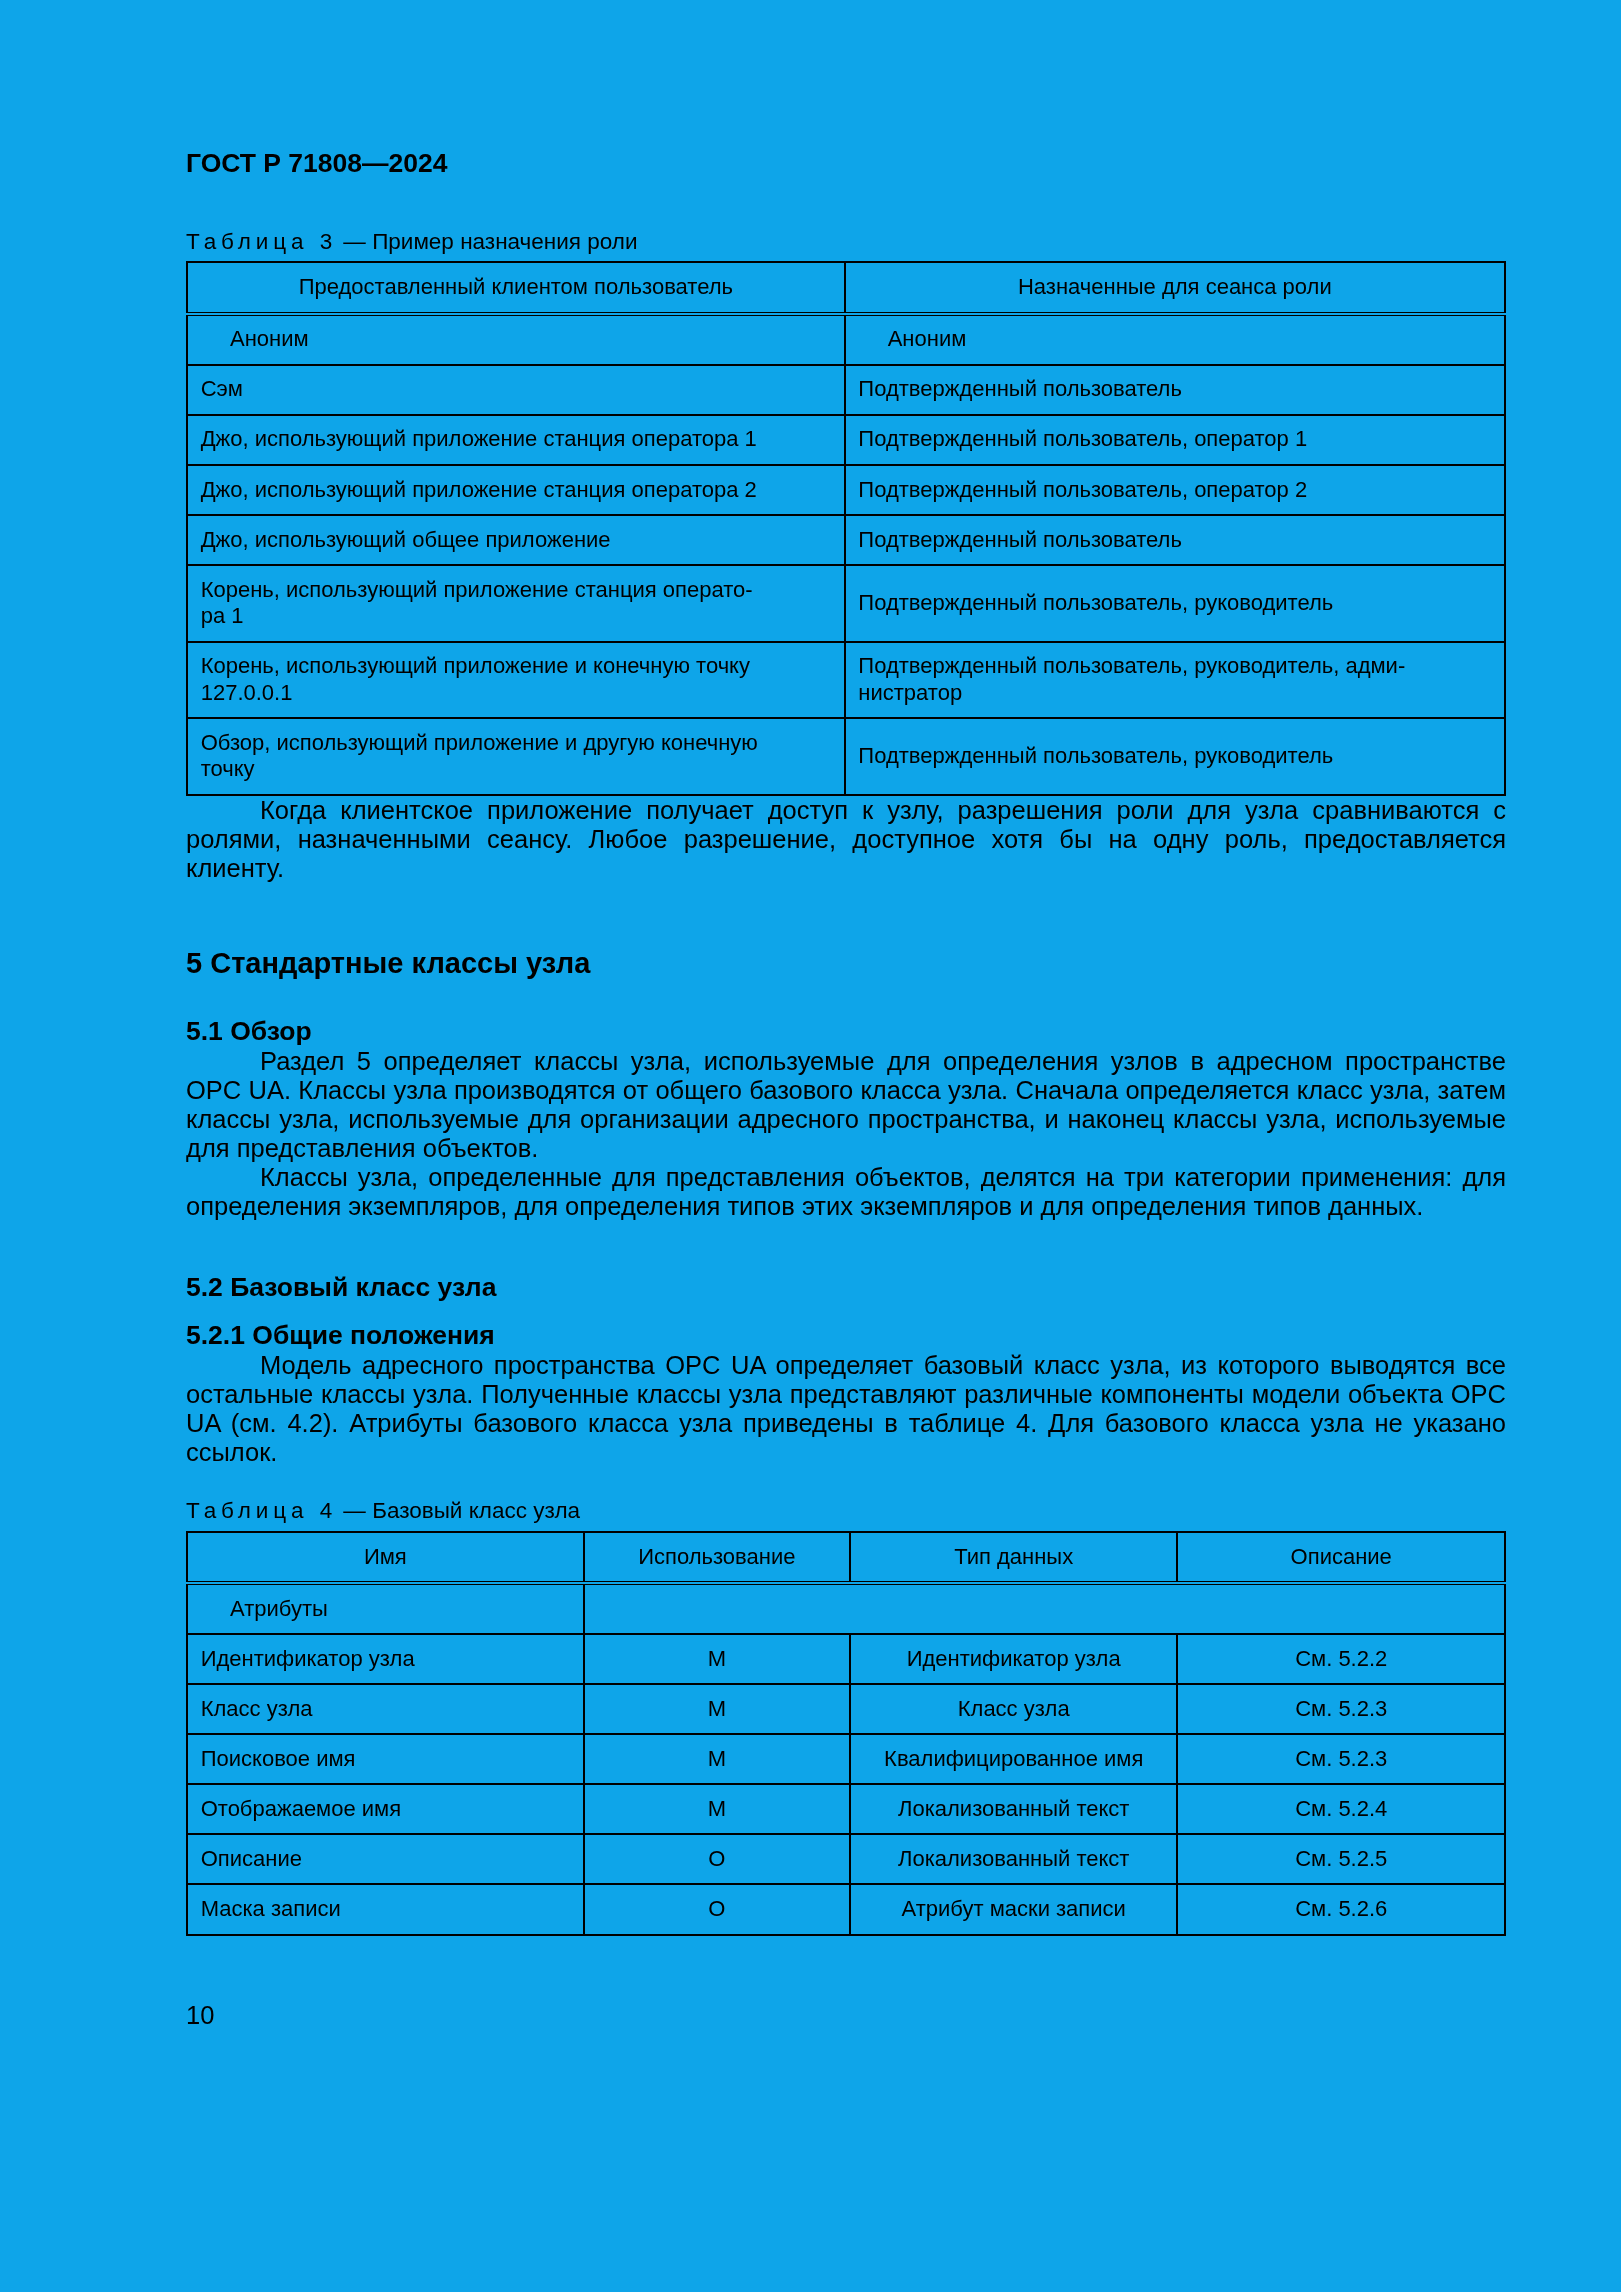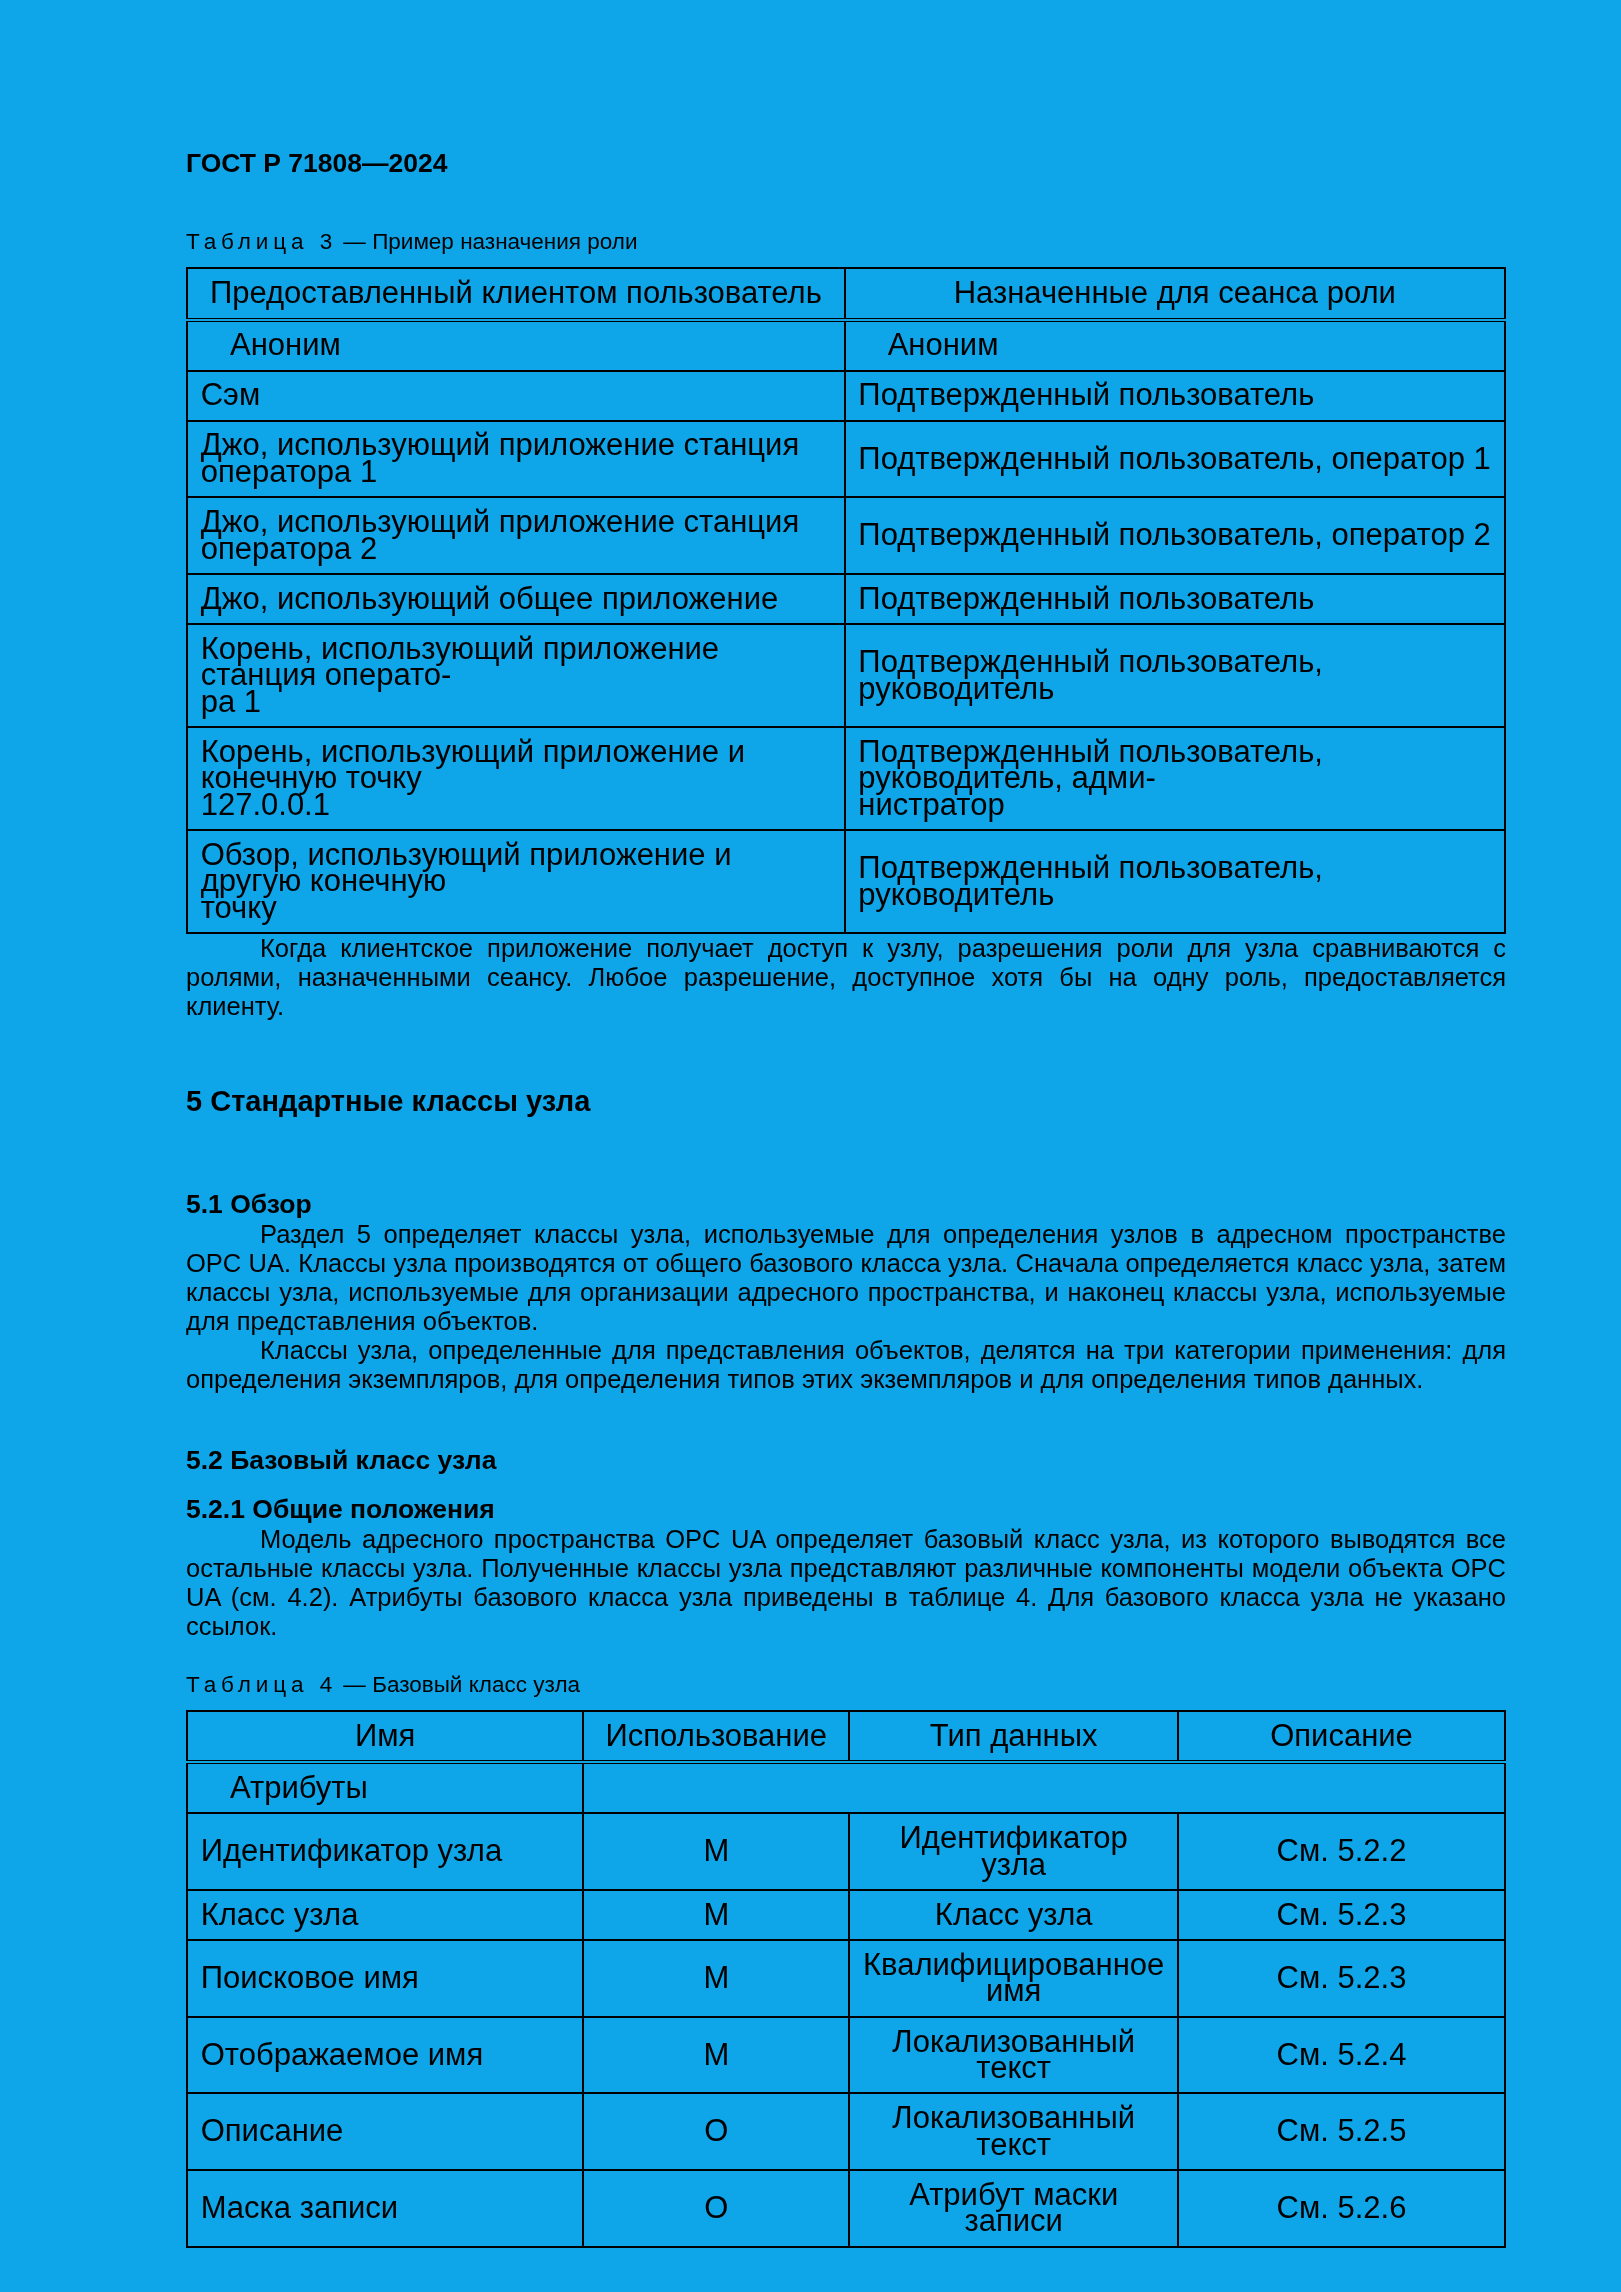--- a/index.html
+++ b/index.html
@@ -19,22 +19,22 @@
 
   .tbl-caption { font-size: 22.5px; line-height: 27.4px; }
   .cap3 { margin-top: 48px; }
   .cap4 { margin-top: 30px; }
   .caption-label { letter-spacing: 4.9px; }
 
   table.gost {
     width: 100%;
     border-collapse: collapse;
     border: 2.9px solid #000;
-    margin-top: 12px;
-    font-size: 31px;
+    margin-top: 6px;
+    font-size: 22px;
     line-height: 26.5px;
   }
   table.gost th {
     font-weight: normal;
     text-align: center;
     vertical-align: middle;
     padding: 10.8px 9.8px;
     border-bottom: 4.9px double #000;
   }
   table.gost th + th, table.gost td + td { border-left: 2px solid #000; }
@@ -54,21 +54,21 @@
     text-align: justify;
     text-indent: 74px;
     margin: 0;
   }
   .p1 { margin-top: 35px; }
   .p2 { margin-top: 18.6px; }
   .p3 { margin-top: 0; }
   .p4 { margin-top: 5.9px; }
 
   .h5   { font-size: 29px; font-weight: bold; line-height: 35px; margin-top: 63px; }
-  .h51  { font-size: 26.5px; font-weight: bold; line-height: 31px; margin-top: 70px; }
+  .h51  { font-size: 26.5px; font-weight: bold; line-height: 31px; margin-top: 35px; }
   .h52  { font-size: 26.5px; font-weight: bold; line-height: 31px; margin-top: 51px; }
   .h521 { font-size: 26.5px; font-weight: bold; line-height: 31px; margin-top: 17.6px; }
 
   .page-number { font-size: 25.5px; margin-top: 65px; }
 </style>
 </head>
 <body>
 
 <div class="page">
   <div class="content">

